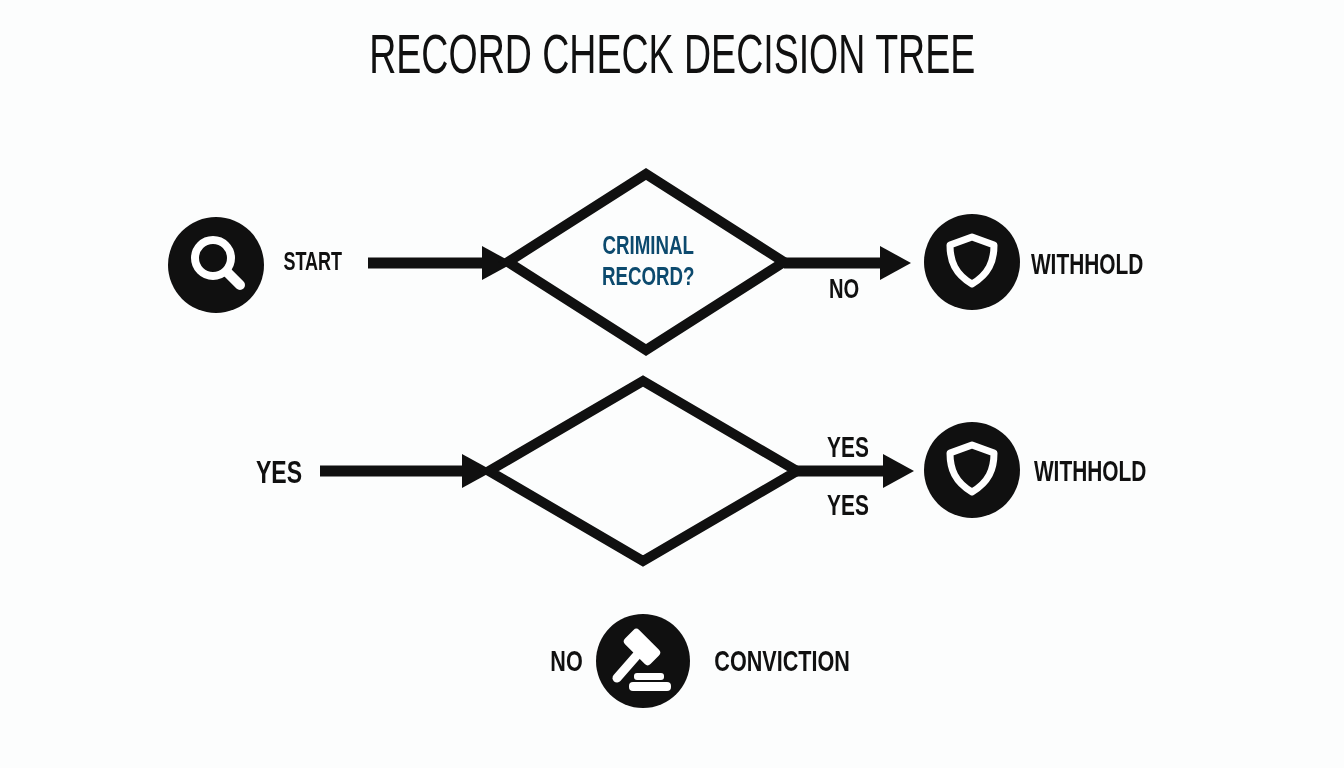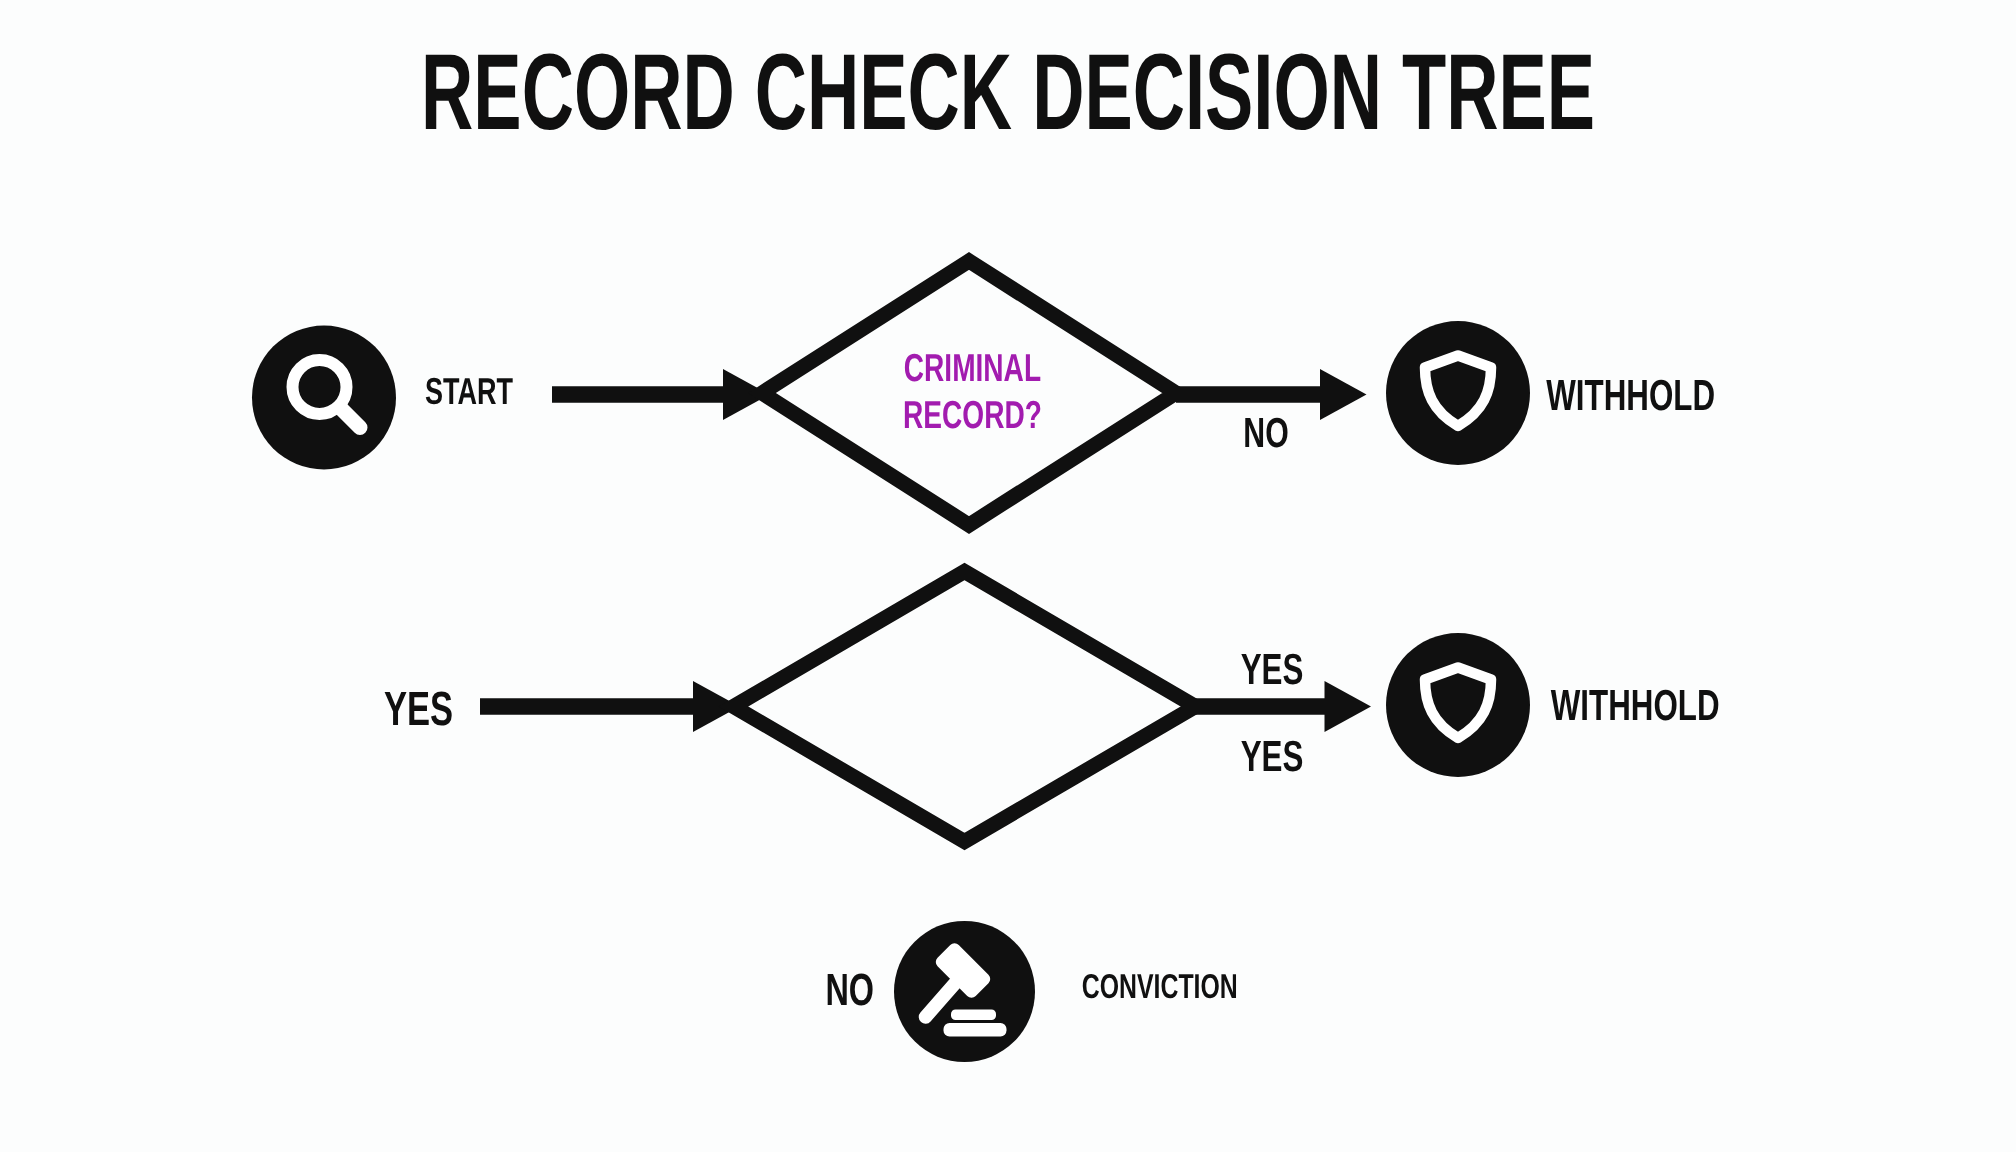--- a/index.html
+++ b/index.html
@@ -10,22 +10,22 @@
     background: #fcfdfd;
     overflow: hidden;
     font-family: "Liberation Sans", sans-serif;
     color: #101010;
   }
   .title {
     position: absolute;
     left: 0; right: 0;
     top: 26px;
     text-align: center;
-    font-size: 72px;
-    font-weight: 700;
+    font-size: 56px;
+    font-weight: 400;
     line-height: 1;
     white-space: nowrap;
   }
   .title .cond { transform: scaleX(0.67); }
   .cond {
     display: inline-block;
     transform: scaleX(0.72);
     transform-origin: center center;
     white-space: pre-line;
   }
@@ -36,21 +36,21 @@
     line-height: 1.08;
     color: #101010;
     white-space: nowrap;
   }
   .qtext {
     position: absolute;
     font-weight: 700;
     text-align: center;
     line-height: 1.2;
     font-size: 26px;
-    color: #a21caf;
+    color: #0c4a6e;
   }
   .icon-circle {
     position: absolute;
     border-radius: 50%;
     background: #101010;
     display: flex;
     align-items: center;
     justify-content: center;
   }
   .abs { position: absolute; }
@@ -145,17 +145,17 @@
 
   <div class="icon-circle" style="left:596px; top:614px; width:94px; height:94px;">
     <svg width="94" height="94" viewBox="0 0 94 94">
       <rect x="28" y="23" width="36" height="20" rx="4" fill="#ffffff" transform="rotate(45 46 33)"></rect>
       <line x1="42" y1="40" x2="21" y2="64" stroke="#ffffff" stroke-width="9" stroke-linecap="round"></line>
       <rect x="38" y="59" width="30" height="7" rx="3" fill="#ffffff"></rect>
       <rect x="33" y="68" width="42" height="9" rx="4" fill="#ffffff"></rect>
     </svg>
   </div>
 
-  <div class="lbl" style="left:688px; top:645px; width:170px; font-size:23px;">
+  <div class="lbl" style="left:688px; top:645px; width:170px; font-size:30px;">
     <span class="cond">CONVICTION</span>
   </div>
 
 </div>
 
 </body></html>

